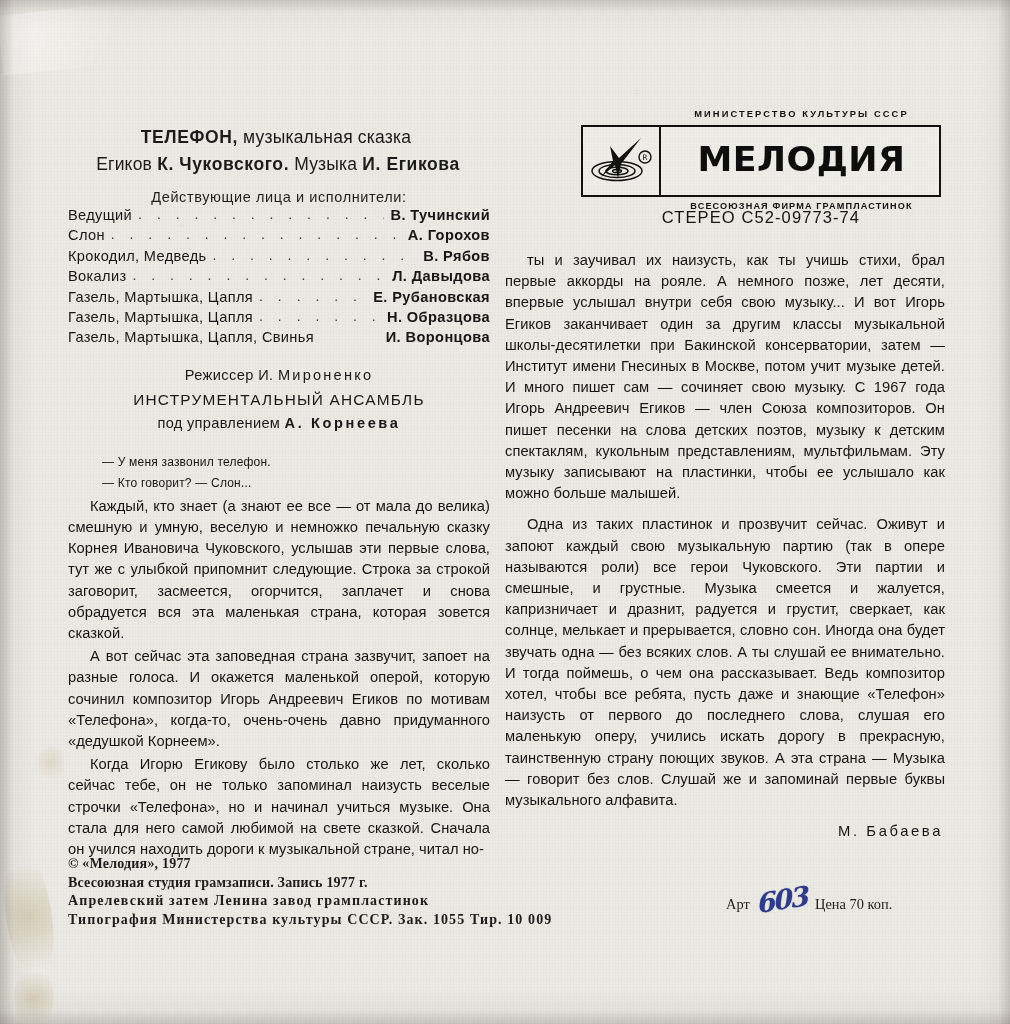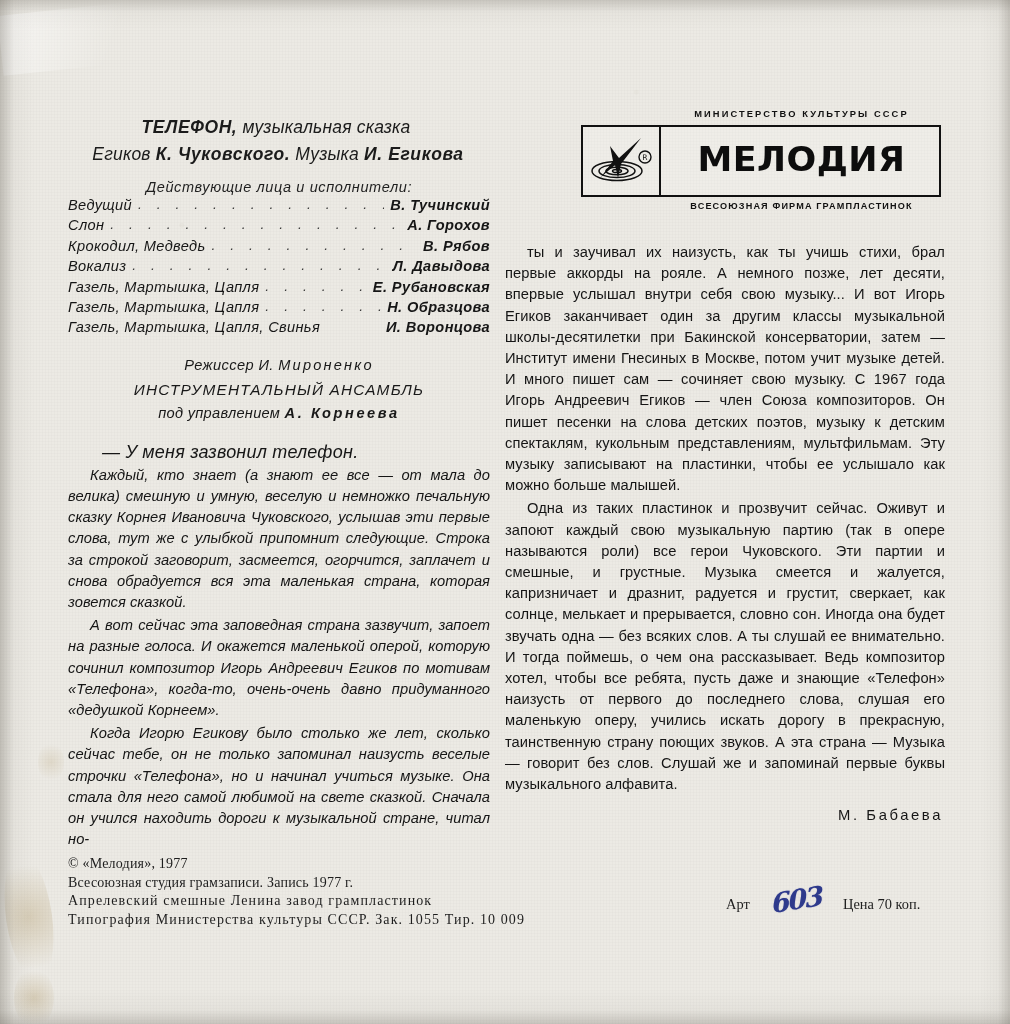--- a/index.html
+++ b/index.html
@@ -49,21 +49,21 @@
   .stain.s3{left:38px;top:742px;width:26px;height:40px;opacity:.6;}
   .crease{
     position:absolute;left:0;top:6px;width:190px;height:60px;
     background:linear-gradient(115deg, rgba(255,255,255,.55) 0%, rgba(255,255,255,0) 60%);
     transform:rotate(-6deg);pointer-events:none;
   }
 
   .content{position:absolute;inset:0;}
 
   
-  .col-left{position:absolute;left:68px;top:114px;width:422px;font-style:italic;}
+  .col-left{position:absolute;left:68px;top:124px;width:422px;}
   .col-right{position:absolute;left:505px;top:240px;width:440px;}
 
   
   .title-line{
     color:#1b1b1b;
     font-size:17.5px;
     line-height:27px;
     letter-spacing:.2px;
     text-align:center;
     white-space:nowrap;
@@ -107,37 +107,37 @@
   
   .credits{text-align:center;margin-top:16px;color:#191919;}
   .credits .cline{line-height:23px;}
   .c-director{font-size:14.6px;letter-spacing:.4px;}
   .c-director .name{letter-spacing:2.2px;}
   .c-ensemble{font-size:15.4px;letter-spacing:1.2px;margin-top:1px;}
   .c-conductor{font-size:14.6px;letter-spacing:.3px;margin-top:1px;}
   .c-conductor .name{font-weight:bold;letter-spacing:2.6px;}
 
   
-  .verse{margin-top:17px;color:#161616;font-size:18px;line-height:21px;}
+  .verse{margin-top:17px;color:#161616;font-size:12px;line-height:21px;}
   .verse .vline{padding-left:34px;letter-spacing:.2px;}
 
   .body-par{
     color:#151515;
     font-size:14.7px;
     line-height:21.2px;
     text-align:justify;
     text-justify:inter-word;
     text-indent:22px;
     margin:0;
     letter-spacing:.05px;
     -webkit-hyphens:none;hyphens:none;
   }
   .body-par + .body-par{margin-top:0;}
   .col-left .body-par{margin-top:2px;}
-  .col-right .body-par{margin-top:2px;}
+  .col-right .body-par{margin-top:10px;}
 
   
   .logo-wrap{position:absolute;left:581px;top:125px;width:360px;}
   .logo-box{
     border:2.2px solid #111;
     height:68px;
     display:flex;align-items:stretch;
     background:rgba(255,255,255,.16);
   }
   .logo-mark{
@@ -181,28 +181,28 @@
     padding-right:2px;
   }
 
   
   .colophon{
     position:absolute;left:68px;top:855px;width:480px;
     font-family:"Liberation Serif", serif;
     color:#1d1d1d;font-size:14px;line-height:18.6px;
     letter-spacing:.2px;
   }
-  .colophon .cl{white-space:nowrap;}
+  .colophon .cl{white-space:nowrap;font-weight:bold;}
   .colophon .sp{letter-spacing:1.1px;}
 
   .artline{
     position:absolute;left:726px;top:890px;
     font-family:"Liberation Serif", serif;
     font-size:14.4px;color:#1d1d1d;
-    display:flex;align-items:baseline;gap:20px;
+    display:flex;align-items:baseline;gap:6px;
     white-space:nowrap;
   }
   .handmark{
     font-family:"DejaVu Serif", serif;
     font-style:italic;font-weight:bold;
     font-size:27px;line-height:20px;
     color:#2e3a8c;
     transform:rotate(-9deg) skewX(-6deg);
     display:inline-block;
     margin:0 1px 0 2px;
@@ -280,20 +280,21 @@
           <span>Режиссер И. </span><span class="name">Мироненко</span>
         </div>
         <div class="cline c-ensemble">ИНСТРУМЕНТАЛЬНЫЙ АНСАМБЛЬ</div>
         <div class="cline c-conductor">
           <span>под управлением </span><span class="name">А. Корнеева</span>
         </div>
       </div>
 
       <div class="verse">
         <div class="vline">— У меня зазвонил телефон.</div>
+        <div class="vline">— Кто говорит? — Слон...</div>
       </div>
 
       <p class="body-par">Каждый, кто знает (а знают ее все — от мала до велика) смешную и умную, веселую и немножко печальную сказку Корнея Ивановича Чуковского, услышав эти первые слова, тут же с улыбкой припомнит следующие. Строка за строкой заговорит, засмеется, огорчится, заплачет и снова обрадуется вся эта маленькая страна, которая зовется сказкой.</p>
       <p class="body-par">А вот сейчас эта заповедная страна зазвучит, запоет на разные голоса. И окажется маленькой оперой, которую сочинил композитор Игорь Андреевич Егиков по мотивам «Телефона», когда-то, очень-очень давно придуманного «дедушкой Корнеем».</p>
       <p class="body-par">Когда Игорю Егикову было столько же лет, сколько сейчас тебе, он не только запоминал наизусть веселые строчки «Телефона», но и начинал учиться музыке. Она стала для него самой любимой на свете сказкой. Сначала он учился находить дороги к музыкальной стране, читал но-</p>
     </div>
 
     <div class="logo-wrap">
       <div class="logo-box">
         <div class="logo-mark">
@@ -308,32 +309,33 @@
             <circle cx="57" cy="24" r="6" fill="none" stroke="#111" stroke-width="1.4"></circle>
             <text x="57" y="27.2" font-family="DejaVu Sans, sans-serif" font-size="7.6" text-anchor="middle" fill="#111">R</text>
           </svg>
         </div>
         <div class="logo-text">
           <div class="logo-min">МИНИСТЕРСТВО КУЛЬТУРЫ СССР</div>
           <div class="logo-word">МЕЛОДИЯ</div>
           <div class="logo-sub">ВСЕСОЮЗНАЯ ФИРМА ГРАМПЛАСТИНОК</div>
         </div>
       </div>
+      <div class="stereo">СТЕРЕО С52-09773-74</div>
     </div>
 
     <div class="col-right">
       <p class="body-par">ты и заучивал их наизусть, как ты учишь стихи, брал первые аккорды на рояле. А немного позже, лет десяти, впервые услышал внутри себя свою музыку... И вот Игорь Егиков заканчивает один за другим классы музыкальной школы-десятилетки при Бакинской консерватории, затем — Институт имени Гнесиных в Москве, потом учит музыке детей. И много пишет сам — сочиняет свою музыку. С 1967 года Игорь Андреевич Егиков — член Союза композиторов. Он пишет песенки на слова детских поэтов, музыку к детским спектаклям, кукольным представлениям, мультфильмам. Эту музыку записывают на пластинки, чтобы ее услышало как можно больше малышей.</p>
       <p class="body-par">Одна из таких пластинок и прозвучит сейчас. Оживут и запоют каждый свою музыкальную партию (так в опере называются роли) все герои Чуковского. Эти партии и смешные, и грустные. Музыка смеется и жалуется, капризничает и дразнит, радуется и грустит, сверкает, как солнце, мелькает и прерывается, словно сон. Иногда она будет звучать одна — без всяких слов. А ты слушай ее внимательно. И тогда поймешь, о чем она рассказывает. Ведь композитор хотел, чтобы все ребята, пусть даже и знающие «Телефон» наизусть от первого до последнего слова, слушая его маленькую оперу, учились искать дорогу в прекрасную, таинственную страну поющих звуков. А эта страна — Музыка — говорит без слов. Слушай же и запоминай первые буквы музыкального алфавита.</p>
       <div class="signature">М. Бабаева</div>
     </div>
 
     <div class="colophon">
       <div class="cl">© «Мелодия», 1977</div>
       <div class="cl">Всесоюзная студия грамзаписи. Запись 1977 г.</div>
-      <div class="cl sp">Апрелевский смешные Ленина завод грампластинок</div>
+      <div class="cl sp">Апрелевский затем Ленина завод грампластинок</div>
       <div class="cl sp">Типография Министерства культуры СССР. Зак. 1055 Тир. 10 009</div>
     </div>
 
     <div class="artline">
       <span>Арт</span>
       <span class="handmark">603</span>
       <span class="nowrap">Цена 70 коп.</span>
     </div>
 
   </div>

